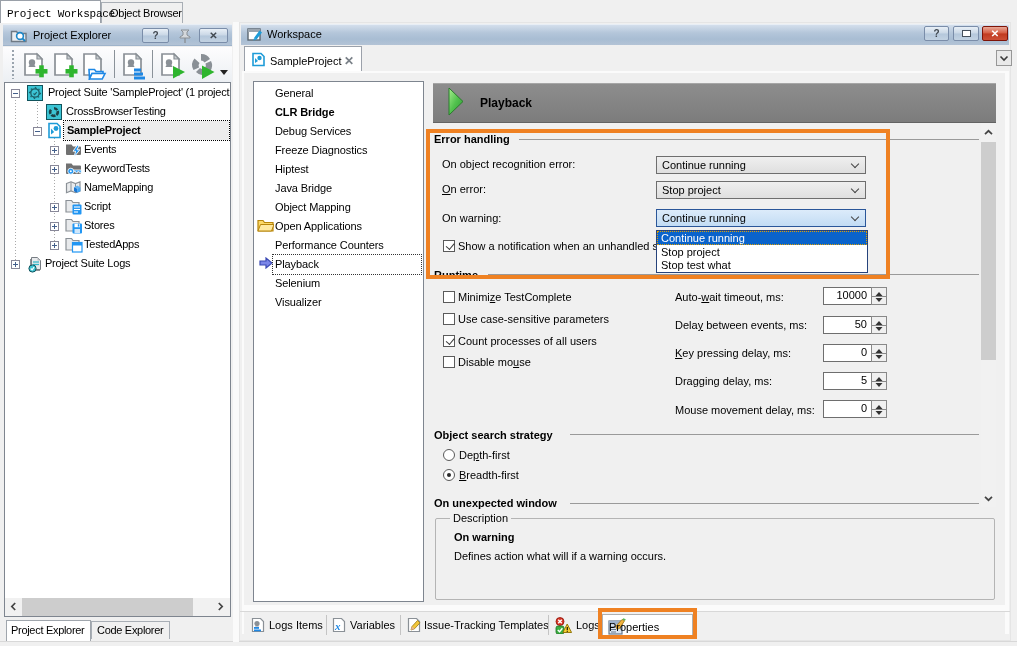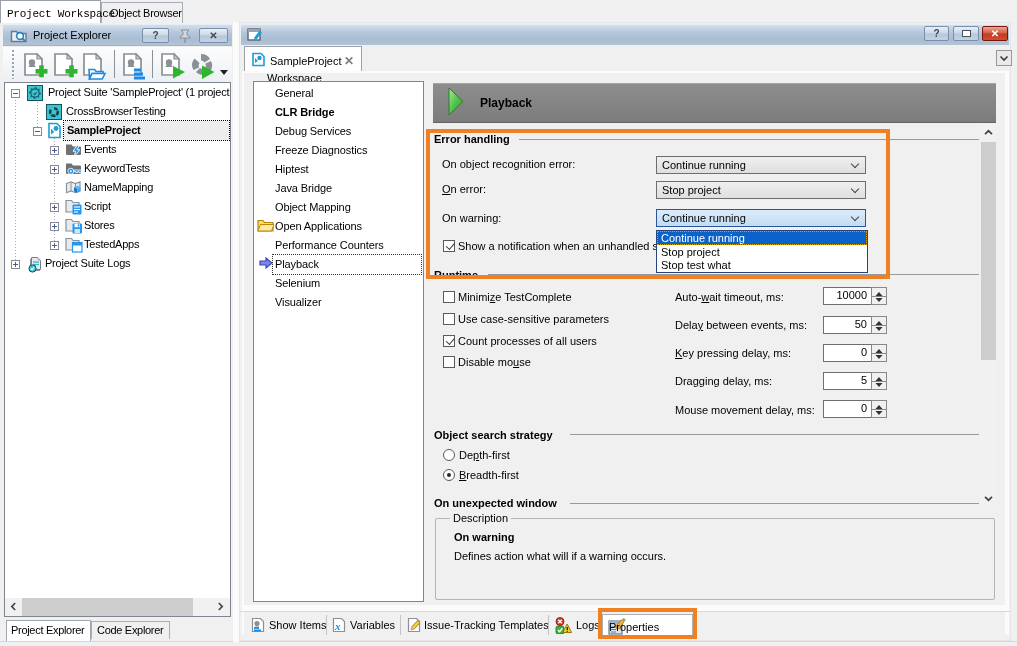--- a/index.html
+++ b/index.html
@@ -323,21 +323,21 @@
 
   <div class="abs tb-grad" style="left:1px;top:1px;width:768px;height:21px;"></div>
   <div class="abs" style="left:7px;top:4px;">
     <svg width="17" height="15" viewBox="0 0 17 15">
       <rect x="1" y="2" width="12" height="11" fill="#fff" stroke="#5a6570" stroke-width="1.4"></rect>
       <rect x="1" y="2" width="12" height="3" fill="#9aa4ae"></rect>
       <path d="M7 11 L12.5 3.5 L15 5.5 L9.5 12.5 z" fill="#1e9cd8"></path>
       <path d="M7 11 l2.5 1.5 l-3 1 z" fill="#1e9cd8"></path>
     </svg>
   </div>
-  <div class="abs" style="left:27px;top:5px;margin-top:44px;">Workspace</div>
+  <div class="abs" style="left:27px;top:5px;">Workspace</div>
   <div class="tbtn" style="left:684px;top:3px;width:25px;">?</div>
   <div class="tbtn" style="left:713px;top:3px;width:26px;"><span style="display:inline-block;width:9px;height:7px;border:1.5px solid #45505c;background:#fff;margin-top:3px;"></span></div>
   <div class="tbtn" style="left:742px;top:3px;width:26px;background:linear-gradient(#e8a898,#d55b40 48%,#c03a20 52%,#cc4f36);border-color:#7e1408;color:#fff;">✕</div>
 
   <div class="abs" style="left:4px;top:23px;width:118px;height:25px;background:#fff;border:1px solid #9ba1aa;border-bottom:none;z-index:2;"></div>
   <div class="abs" style="left:11px;top:29px;z-index:3;">
     <svg width="15" height="15" viewBox="0 0 15 15">
       <path d="M2 1.5 h8 l3 3 v9 H2 z" fill="#fff" stroke="#1e9cd8" stroke-width="1.6"></path>
       <circle cx="8.5" cy="6" r="2.2" fill="#1e9cd8"></circle>
       <path d="M4 6 l3 3 l-3 2 z" fill="#1e9cd8"></path>
@@ -521,21 +521,21 @@
   <div class="abs" id="bottomtabs" style="left:0;top:588px;width:770px;height:29px;border-top:1px solid #d8d8d8;">
     <div class="abs" style="left:10px;top:5px;">
         <svg width="16" height="16" viewBox="0 0 16 16">
           <path d="M2.5 1.5 h8 l3 3 v10 h-11 z" fill="#fff" stroke="#8a9096" stroke-width="1.2"></path>
           <circle cx="7" cy="6.5" r="2.6" fill="#8a9096"></circle>
           <path d="M5 9.5 a2.6 2.6 0 0 1 4 0 z" fill="#8a9096"></path>
           <rect x="4" y="10" width="5" height="1.8" fill="#1e88e5"></rect>
           <rect x="4" y="12.5" width="7" height="1.8" fill="#1e88e5"></rect>
         </svg>
       </div>
-    <div class="btext" style="left:29px;">Show Items</div>
+    <div class="btext" style="left:29px;">Logs Items</div>
     <div class="bsep" style="left:86px;"></div>
     <div class="abs" style="left:91px;top:5px;">
         <svg width="16" height="16" viewBox="0 0 16 16">
           <path d="M2.5 1.5 h8 l3 3 v10 h-11 z" fill="#fff" stroke="#8a9096" stroke-width="1.2"></path>
           <text x="4" y="13" font-size="11" font-style="italic" font-weight="bold" fill="#1e88e5" font-family="Liberation Serif">x</text>
         </svg>
       </div>
     <div class="btext" style="left:110px;">Variables</div>
     <div class="bsep" style="left:160px;"></div>
     <div class="abs" style="left:166px;top:5px;">

